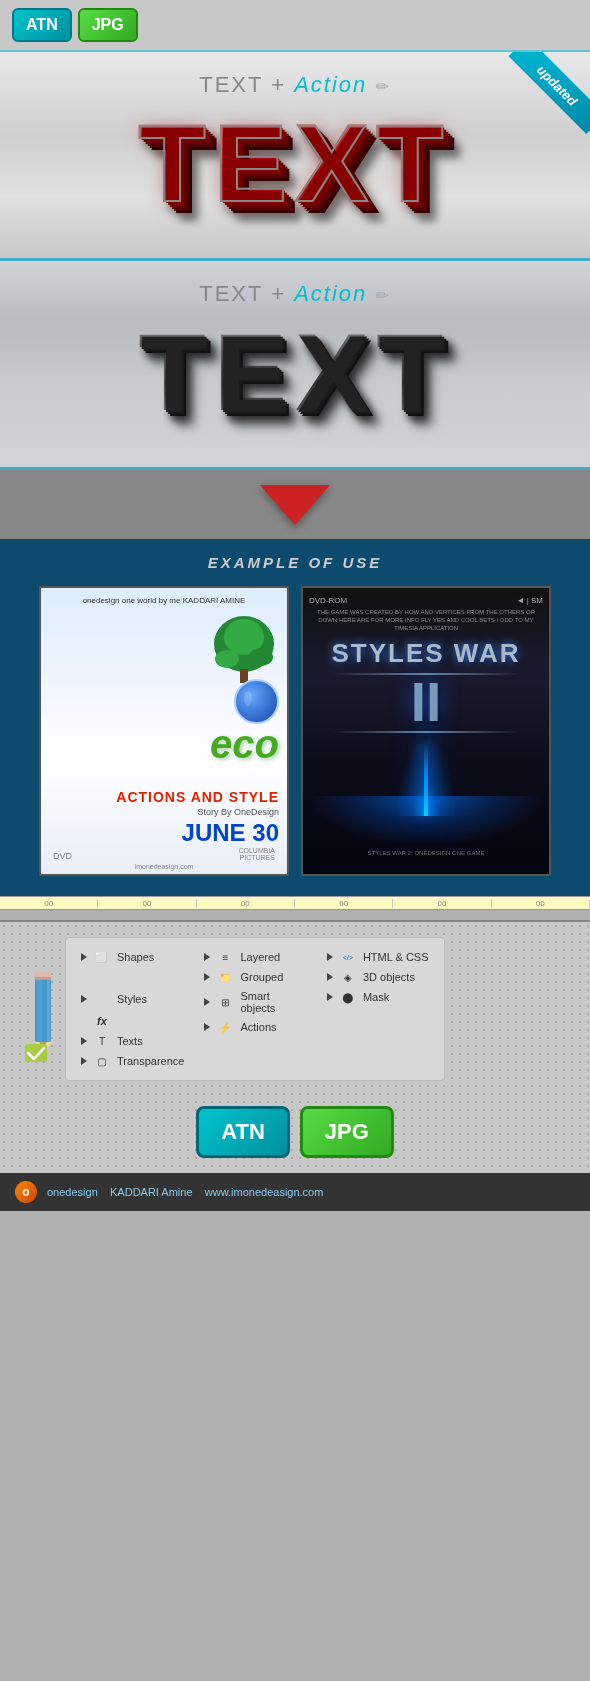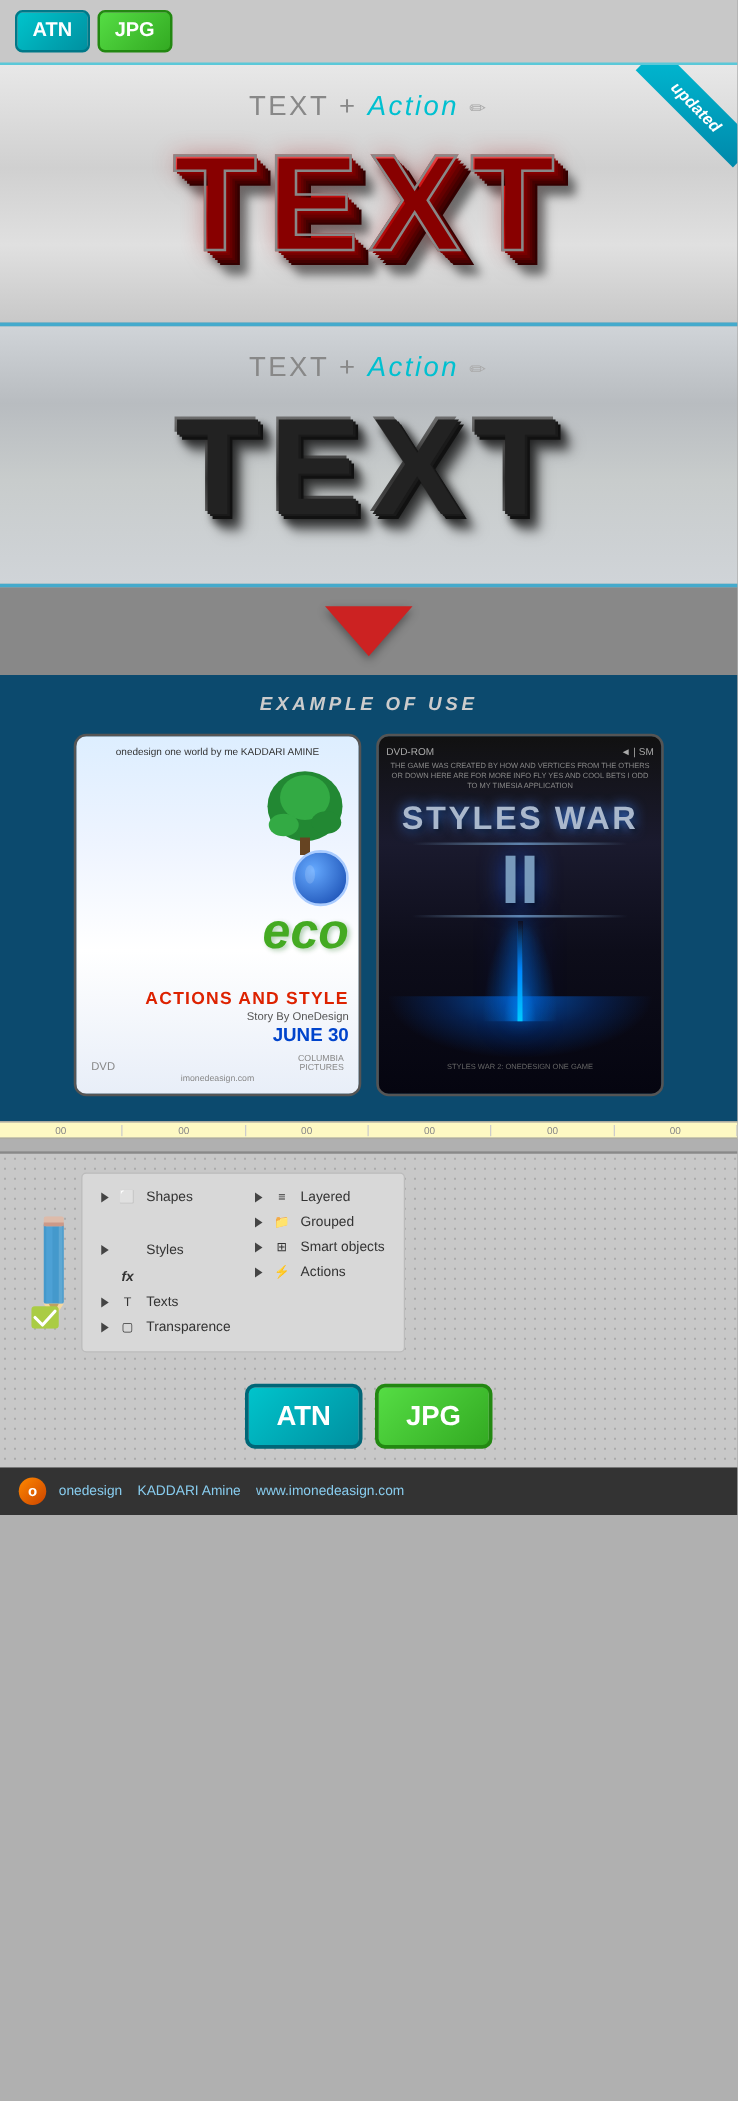--- a/index.html
+++ b/index.html
@@ -187,23 +187,23 @@
       letter-spacing: 3px;
       margin-bottom: 15px;
       font-weight: bold;
     }
     .example-images {
       display: flex;
       gap: 12px;
       justify-content: center;
     }
     .example-card {
-      width: 230px;
+      width: 250px;
       height: 290px;
-      border-radius: 10px;
+      border-radius: 0;
       overflow: hidden;
       border: 2px solid #555;
       position: relative;
     }
 
     
     .eco-card {
       background: linear-gradient(180deg, #ddeeff 0%, #eef4ff 30%, #ffffff 60%, #e8eef8 100%);
       display: flex;
       flex-direction: column;
@@ -233,21 +233,21 @@
       letter-spacing: 1px;
       margin-top: 25px;
       text-align: center;
     }
     .eco-by {
       font-size: 9px;
       color: #555;
       margin-top: 2px;
     }
     .eco-date {
-      font-size: 15px;
+      font-size: 24px;
       font-weight: bold;
       color: #0044cc;
       margin-top: 2px;
     }
     .eco-footer {
       display: flex;
       justify-content: space-between;
       width: 100%;
       margin-top: auto;
       align-items: flex-end;
@@ -630,20 +630,37 @@
           <span class="feature-icon">⊞</span>
           <span>Smart objects</span>
         </div>
         <div class="feature-item">
           <div class="feature-arrow"></div>
           <span class="feature-icon">⚡</span>
           <span>Actions</span>
         </div>
       </div>
 
+      <div class="features-col">
+        <div class="feature-item">
+          <div class="feature-arrow"></div>
+          <span class="feature-icon" style="font-size:7px;color:#0066cc;">&lt;/&gt;</span>
+          <span>HTML &amp; CSS</span>
+        </div>
+        <div class="feature-item">
+          <div class="feature-arrow"></div>
+          <span class="feature-icon">◈</span>
+          <span>3D objects</span>
+        </div>
+        <div class="feature-item">
+          <div class="feature-arrow"></div>
+          <span class="feature-icon">⬤</span>
+          <span>Mask</span>
+        </div>
+      </div>
     </div>
   </div>
 
   <div class="bottom-badges">
     <div class="badge-atn-lg">ATN</div>
     <div class="badge-jpg-lg">JPG</div>
   </div>
 </div>
 
 <div class="footer">

